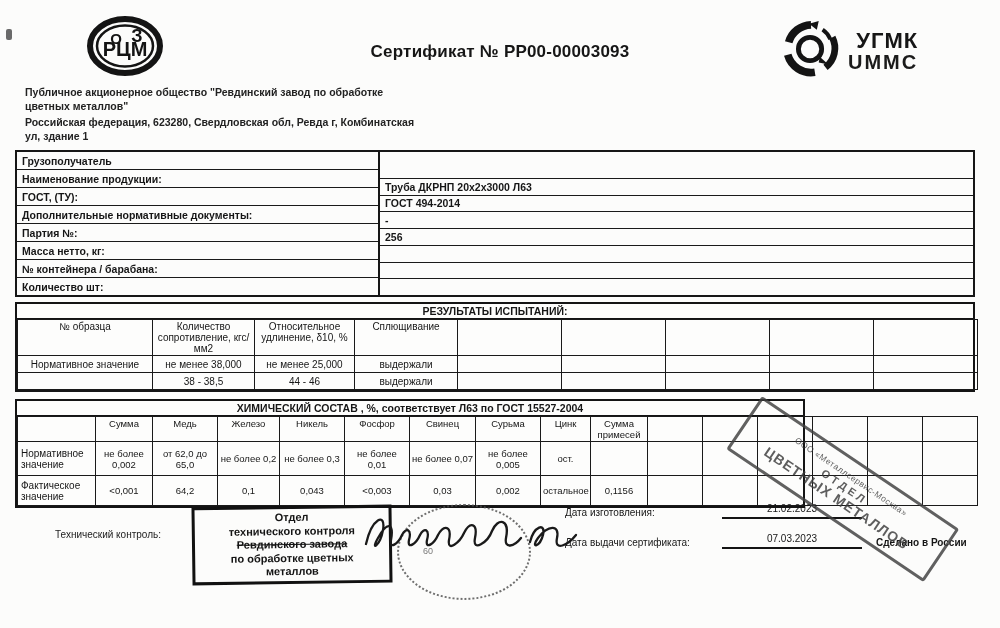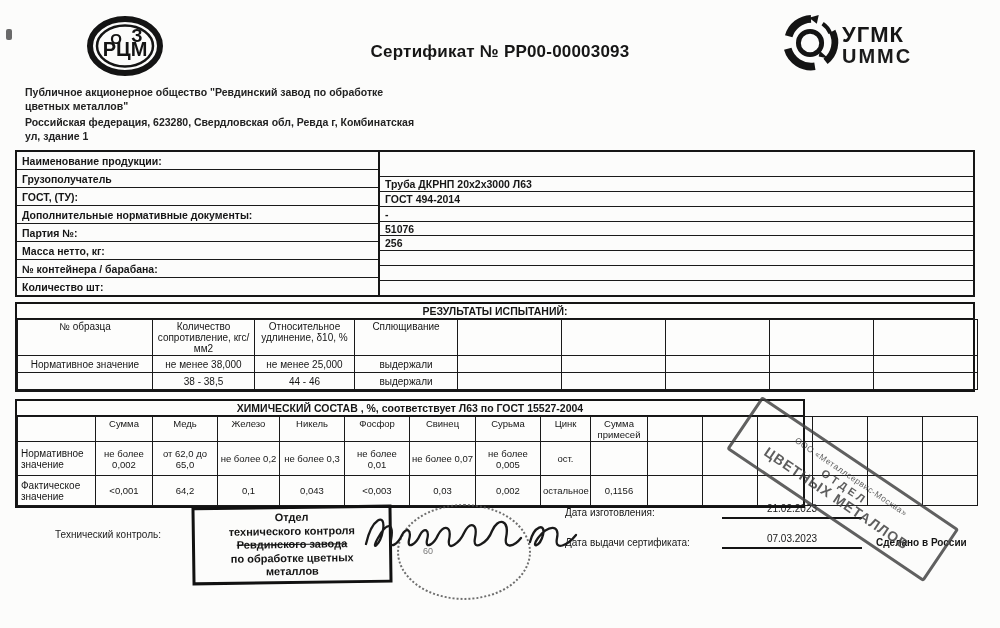--- a/index.html
+++ b/index.html
@@ -4,21 +4,21 @@
 <style>
   html,body{margin:0;padding:0;}
   body{font-family:"Liberation Sans",sans-serif;background:#e8e8e8;}
   .page{position:relative;width:1000px;height:628px;background:#fcfcfb;margin:0 auto;overflow:hidden;color:#161616;}
   .abs{position:absolute;}
 
   
   .doc-title{left:300px;top:42px;width:400px;text-align:center;font-size:17px;font-weight:bold;letter-spacing:.2px;}
   .company{left:25px;top:86px;width:412px;font-size:10.5px;font-weight:bold;line-height:1.3;color:#222;}
   .company p{margin:0 8px 3px 0;}
-  .ummc{left:780px;top:12px;display:flex;align-items:center;gap:0;}
+  .ummc{left:780px;top:18px;display:flex;align-items:center;gap:6px;text-align:right;}
   .ummc-text{line-height:1;}
   .ummc-l1{font-size:22px;font-weight:bold;letter-spacing:1px;}
   .ummc-l2{font-size:20px;font-weight:bold;letter-spacing:2px;color:#1b1b1b;}
 
   
   .info-table{left:15px;top:150px;width:960px;height:147px;border:2px solid #161616;box-sizing:border-box;display:flex;}
   .info-left{width:363px;border-right:2px solid #161616;display:flex;flex-direction:column;box-sizing:border-box;}
   .info-left .row{flex:1;border-bottom:1.5px solid #1a1a1a;display:flex;align-items:center;padding:0 5px;font-size:10.5px;font-weight:bold;}
   .info-left .row:last-child{border-bottom:none;}
   .info-right{flex:1;display:flex;flex-direction:column;padding-top:10px;box-sizing:border-box;}
@@ -98,35 +98,34 @@
     </span>
   </div>
 
   <div class="abs company">
     <p>Публичное акционерное общество "Ревдинский завод по обработке цветных металлов"</p>
     <p>Российская федерация, 623280, Свердловская обл, Ревда г, Комбинатская ул, здание 1</p>
   </div>
 
   <div class="abs info-table">
     <div class="info-left">
+      <div class="row">Грузополучатель</div>
       <div class="row">Наименование продукции:</div>
-      <div class="row">Грузополучатель</div>
       <div class="row">ГОСТ, (ТУ):</div>
       <div class="row">Дополнительные нормативные документы:</div>
       <div class="row">Партия №:</div>
       <div class="row">Масса нетто, кг:</div>
       <div class="row">№ контейнера / барабана:</div>
       <div class="row">Количество шт:</div>
     </div>
     <div class="info-right">
       <div class="row"></div>
       <div class="row">Труба ДКРНП 20х2х3000  Л63</div>
       <div class="row">ГОСТ 494-2014</div>
       <div class="row">-</div>
-      <div class="row">51076</div>
       <div class="row">256</div>
       <div class="row"></div>
       <div class="row"></div>
       <div class="row"></div>
     </div>
   </div>
 
   <div class="abs sect results">
     <div class="sect-title">РЕЗУЛЬТАТЫ ИСПЫТАНИЙ:</div>
     <table class="grid">

